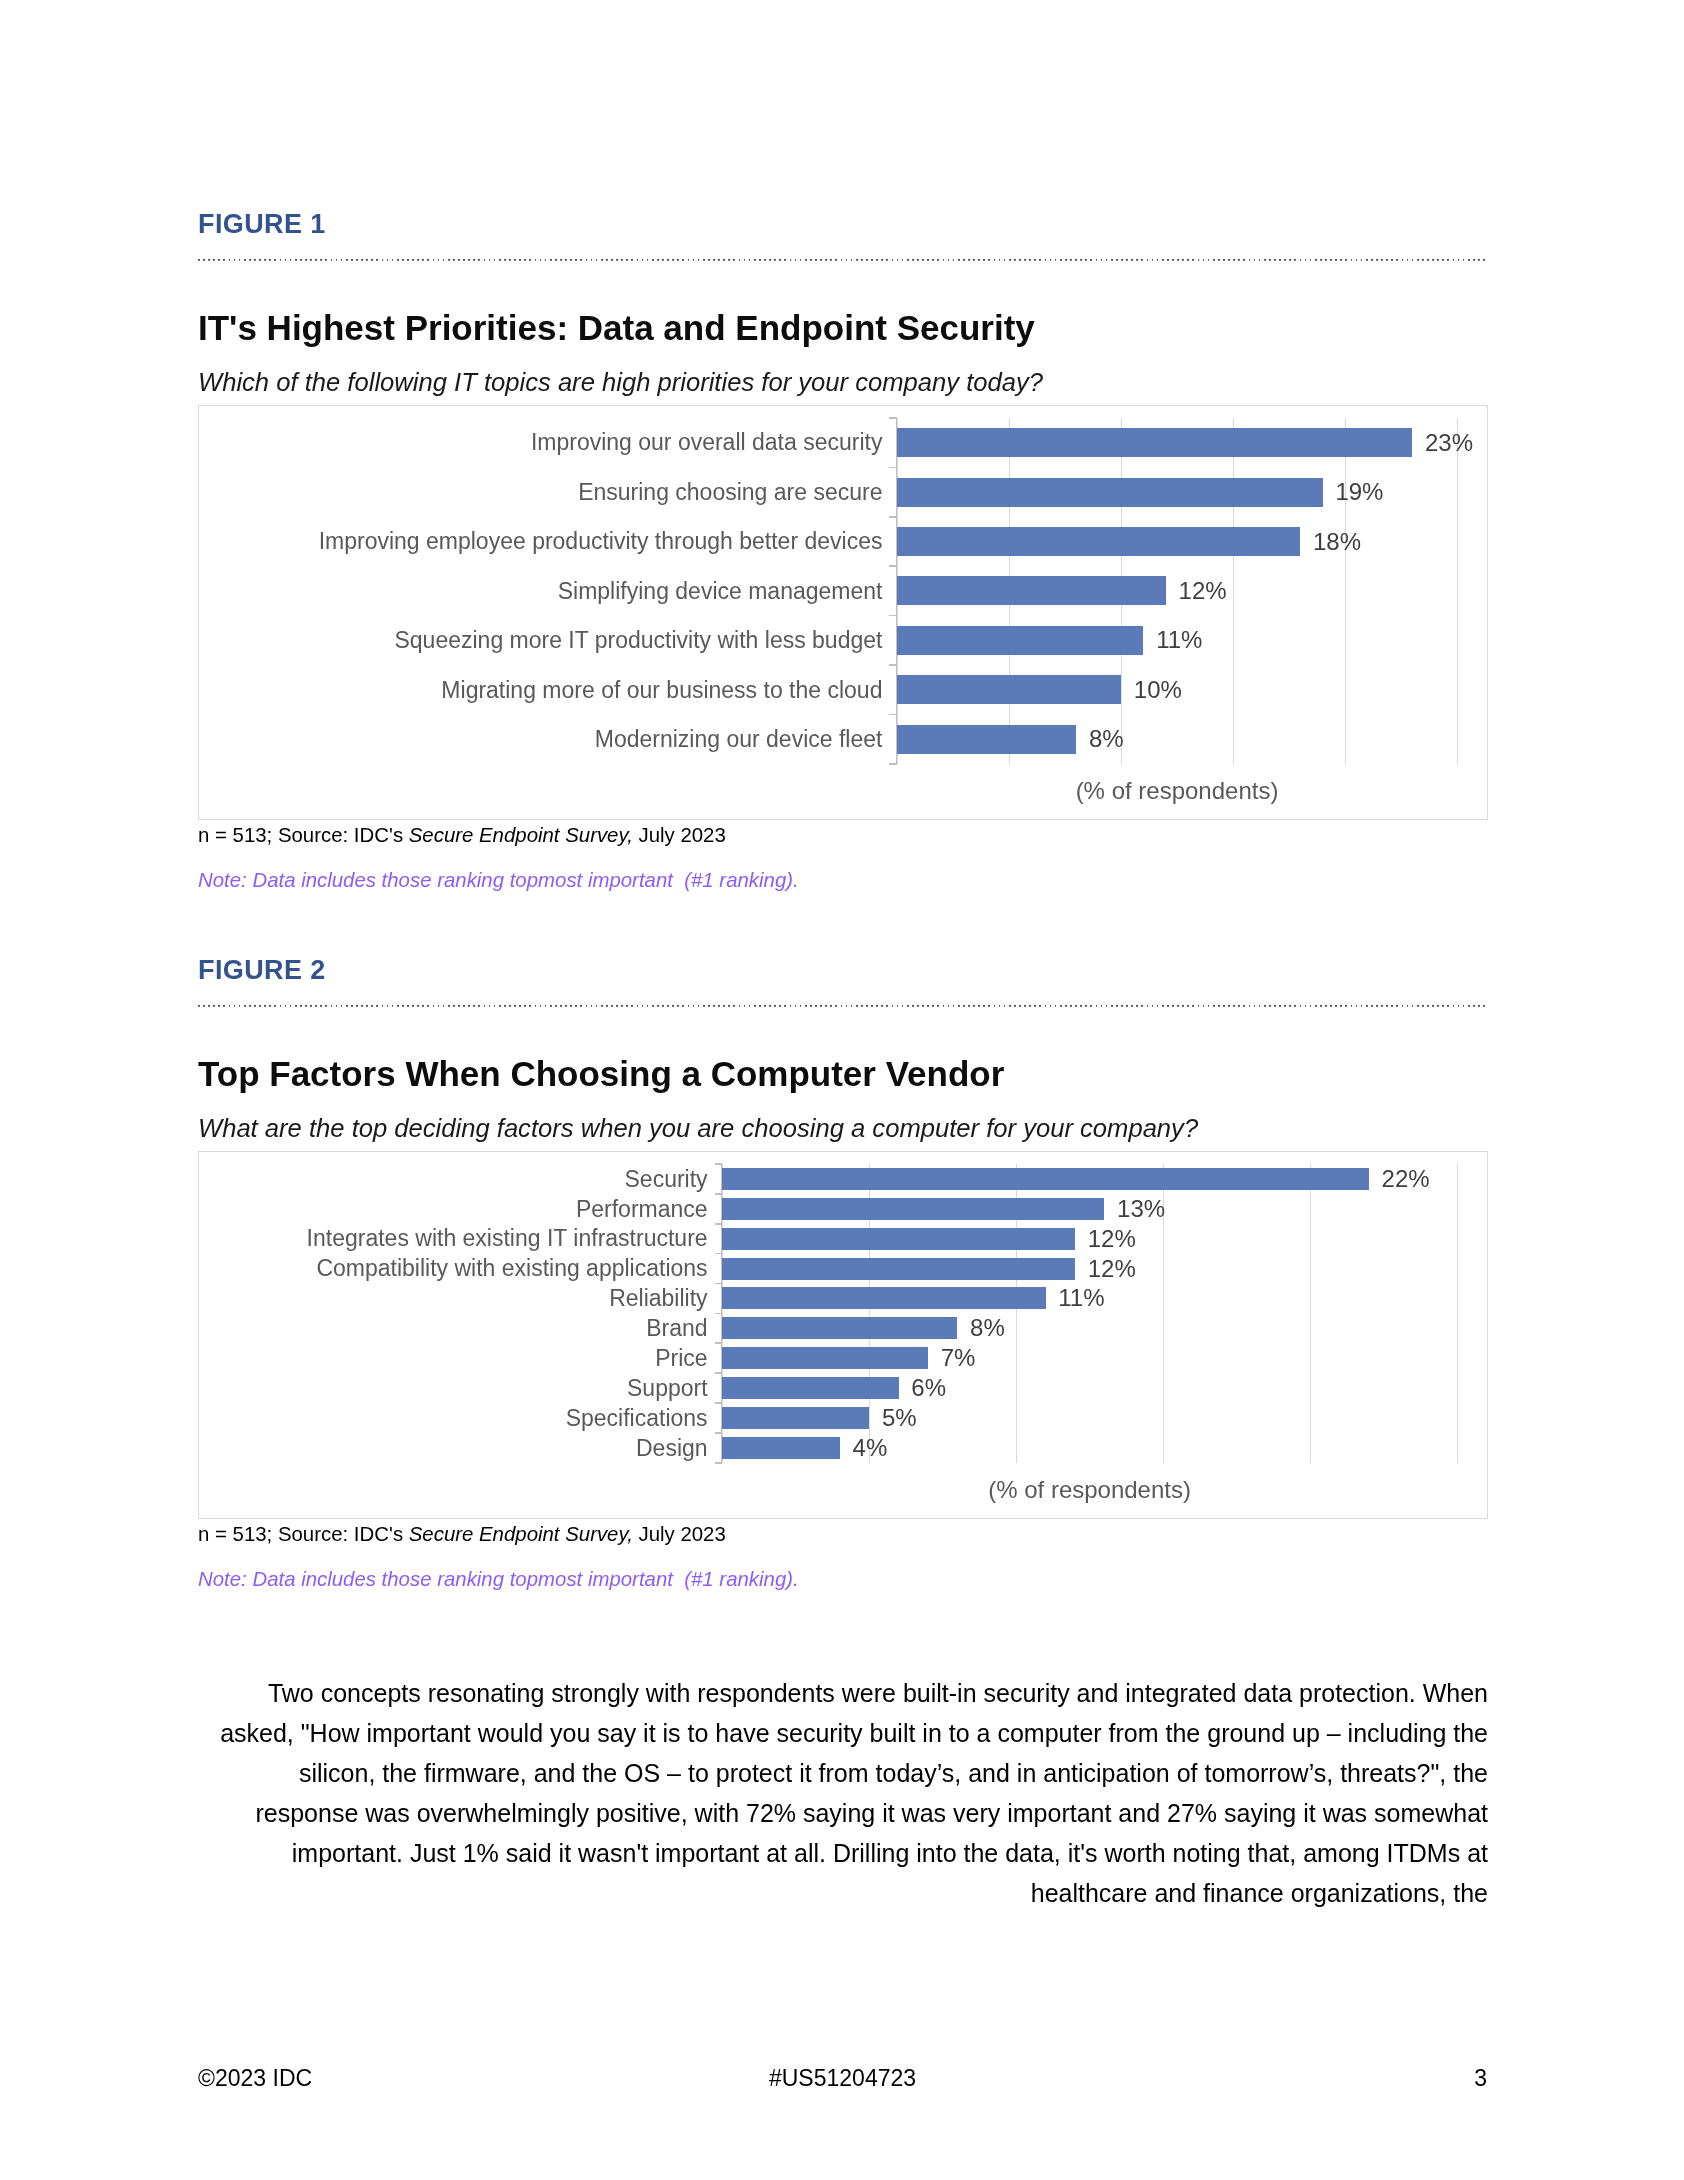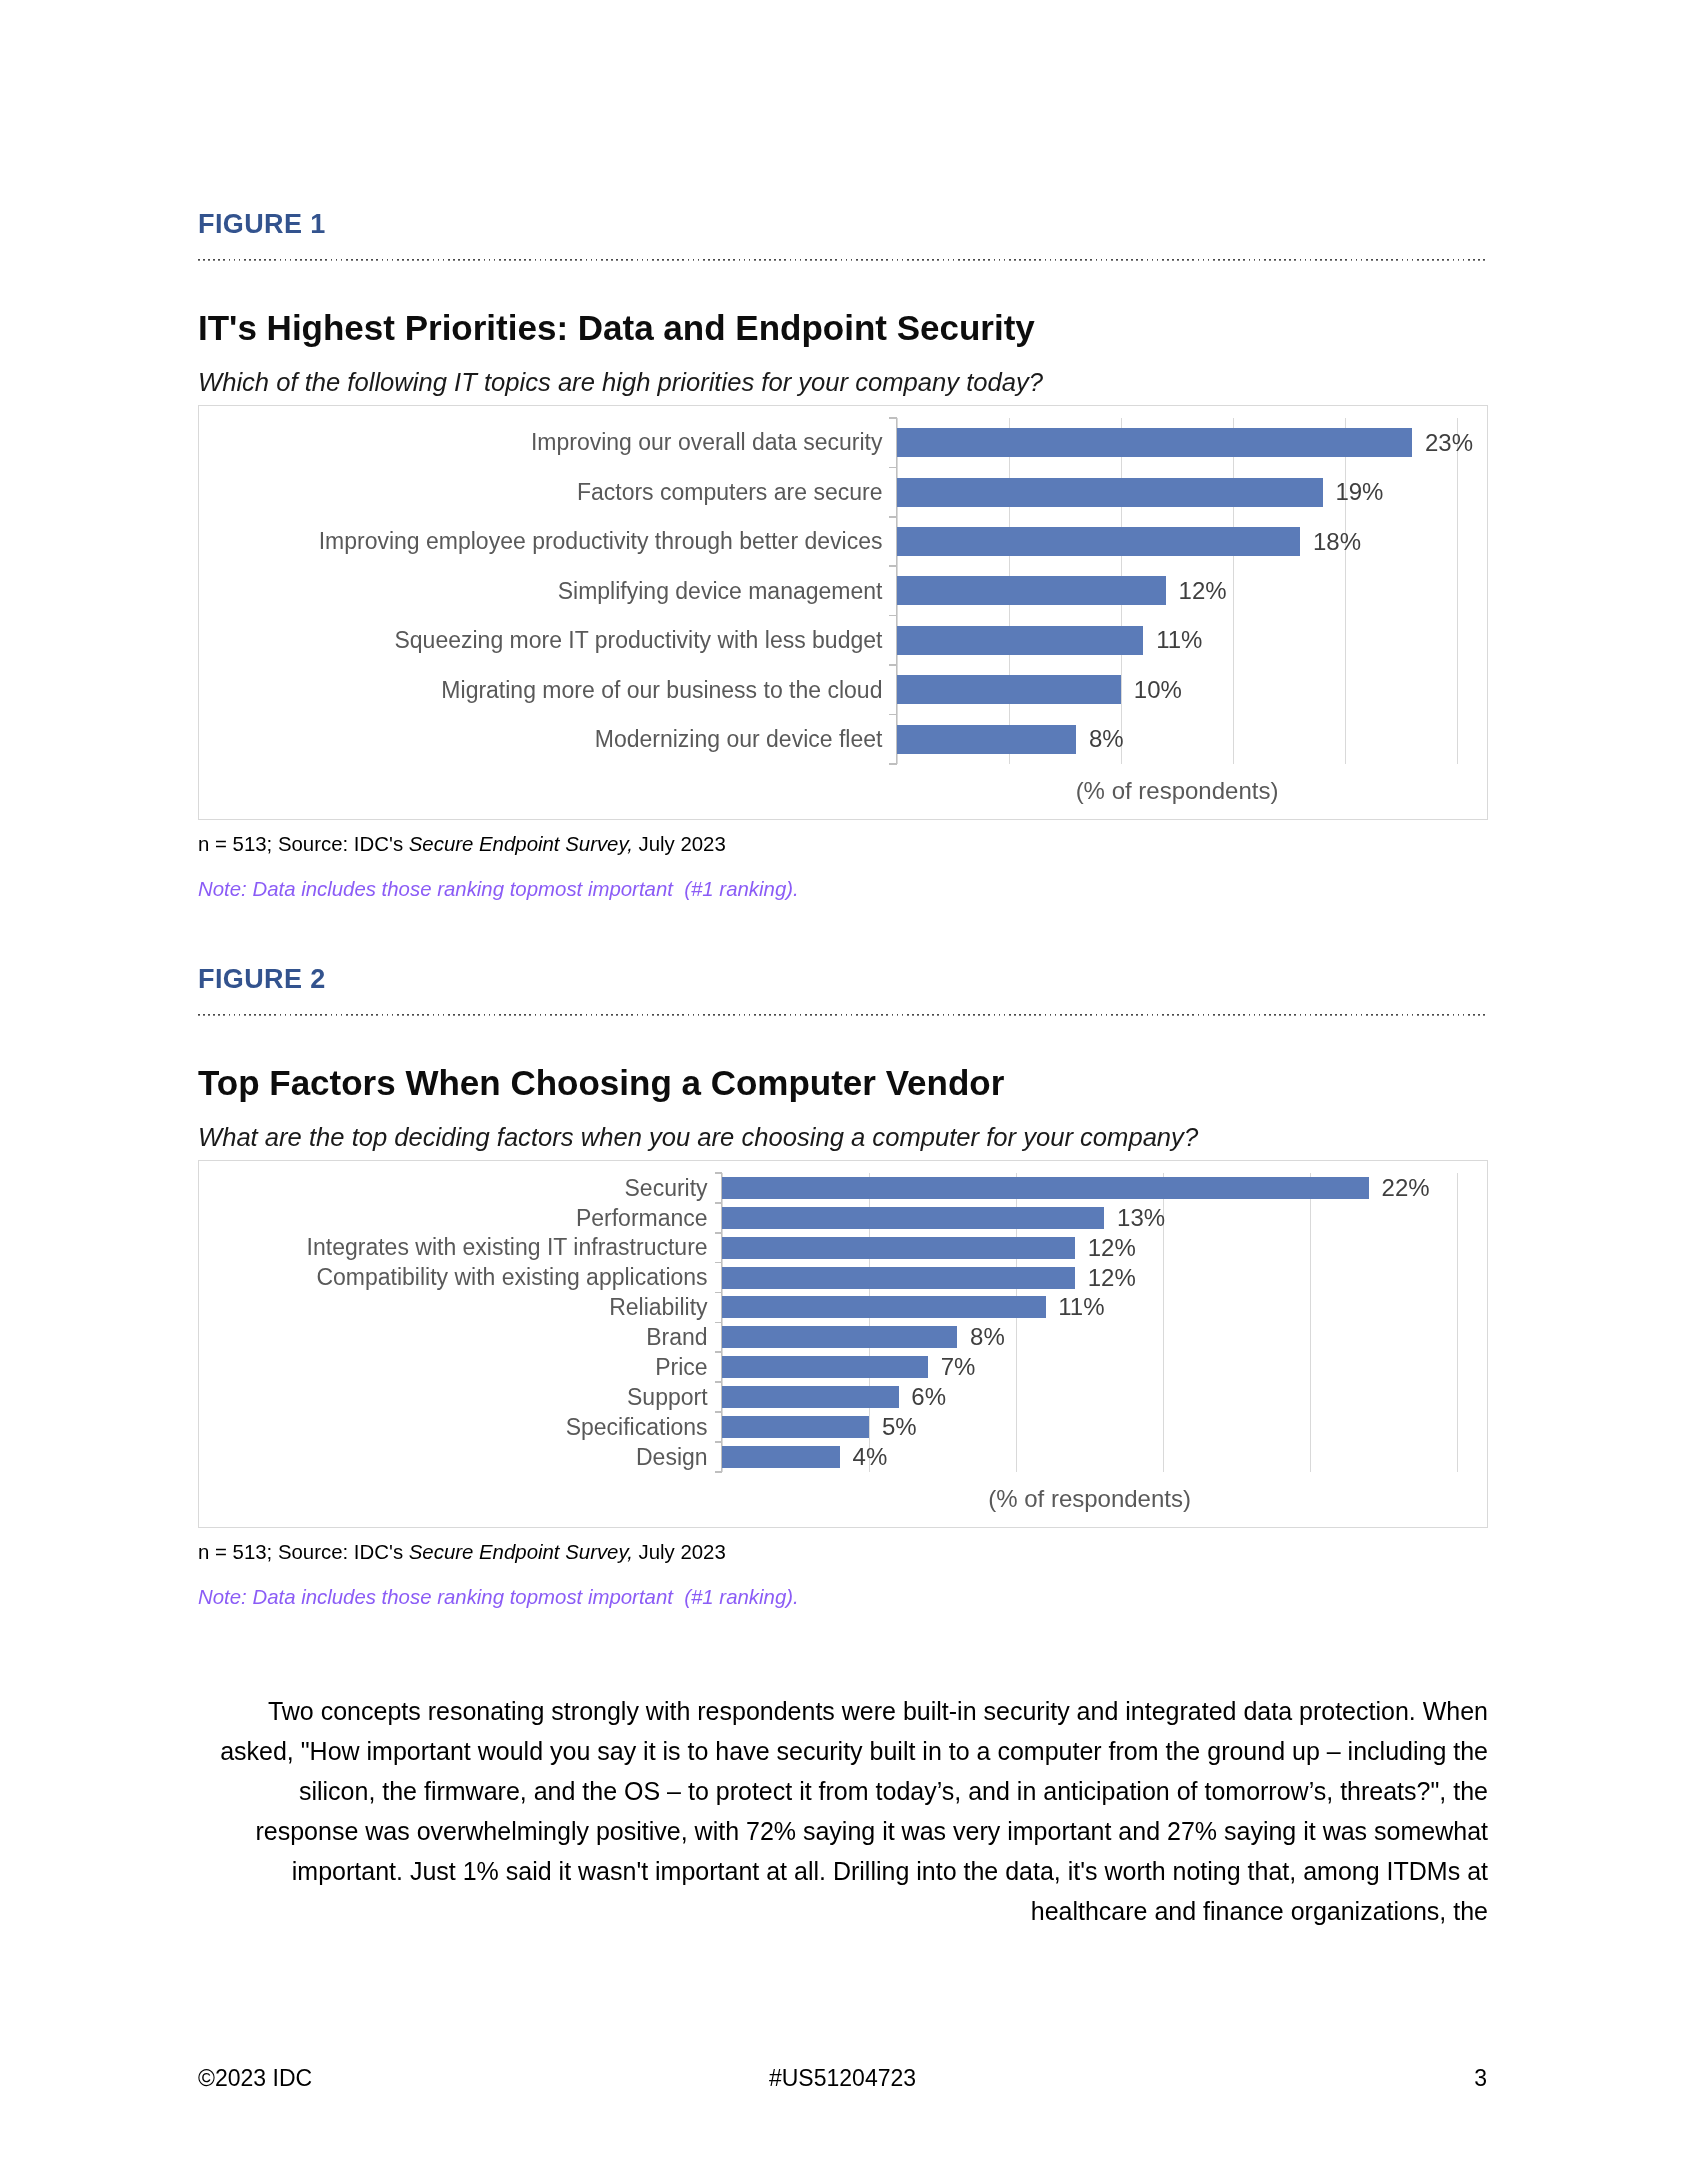--- a/index.html
+++ b/index.html
@@ -35,21 +35,21 @@
            overflow:visible; }
   .barea::before { content:""; position:absolute; left:-7.7px; top:-0.9px; width:7.7px; height:1.7px; background:#bfbfbf; }
   .crow:last-child .barea::after { content:""; position:absolute; left:-7.7px; bottom:-0.9px; width:7.7px; height:1.7px; background:#bfbfbf; }
   .bar { height:var(--barh); background:var(--bar,#5b7bb8); flex:0 0 auto; }
   .val { margin-left:12.8px; font-size:24px; color:#3f3f3f; white-space:nowrap; }
 
   .xlabel { flex:0 0 auto; margin-left:var(--labelw); margin-top:13.6px; margin-bottom:3.4px;
             text-align:center; font-size:24px; color:#595959; }
 
   
-  .src { font-size:20.4px; color:#000; margin-top:13px; white-space:pre-wrap; }
+  .src { font-size:20.4px; color:#000; margin-top:4px; white-space:pre-wrap; }
   .src i { font-style:italic; }
   .note { font-size:20.4px; color:#8b5cf6; margin-top:22px; white-space:pre-wrap;font-style:italic; }
 
   .spacer-fig { height:63px; }
 
   .body-text { font-size:25px; line-height:1.6; color:#000; margin-top:82px; text-align:right; }
 
   .footer { position:absolute; left:198px; right:198px; top:2065px; display:flex; align-items:baseline;
             font-size:23px; color:#000; }
   .footer .f-left { flex:1; text-align:left; }
@@ -71,21 +71,21 @@
       <div class="chart chart-f1" style="--bar: #5b7bb8;">
           <div class="rows">
             <div class="crow">
               <div class="clabel">Improving our overall data security</div>
               <div class="barea">
                 <div class="bar" style="width: 92%;"></div>
                 <div class="val">23%</div>
               </div>
             </div>
             <div class="crow">
-              <div class="clabel">Factors computers are secure</div>
+              <div class="clabel">Ensuring choosing are secure</div>
               <div class="barea">
                 <div class="bar" style="width: 76%;"></div>
                 <div class="val">19%</div>
               </div>
             </div>
             <div class="crow">
               <div class="clabel">Improving employee productivity through better devices</div>
               <div class="barea">
                 <div class="bar" style="width: 72%;"></div>
                 <div class="val">18%</div>

